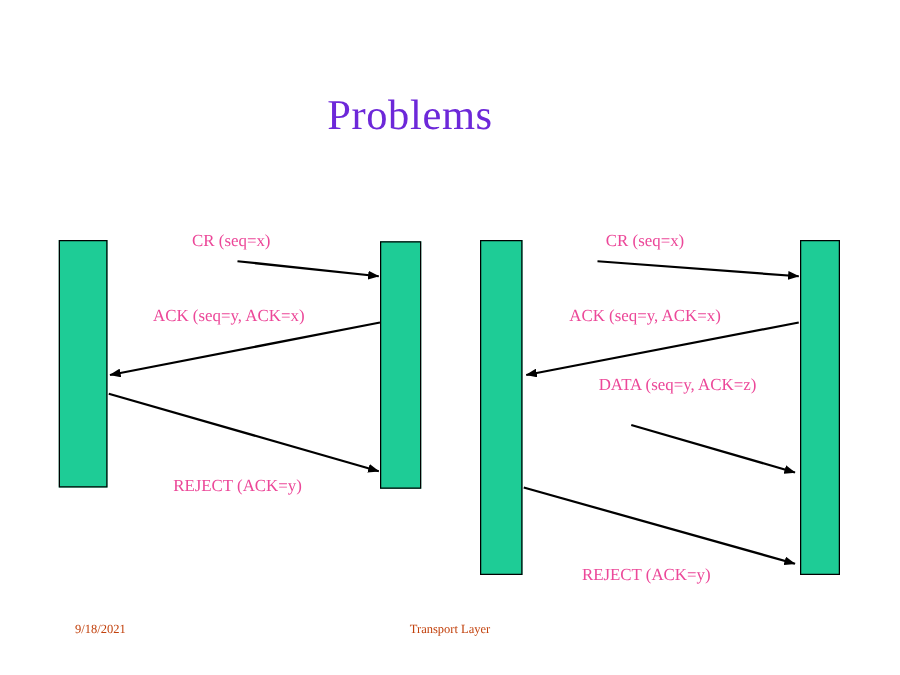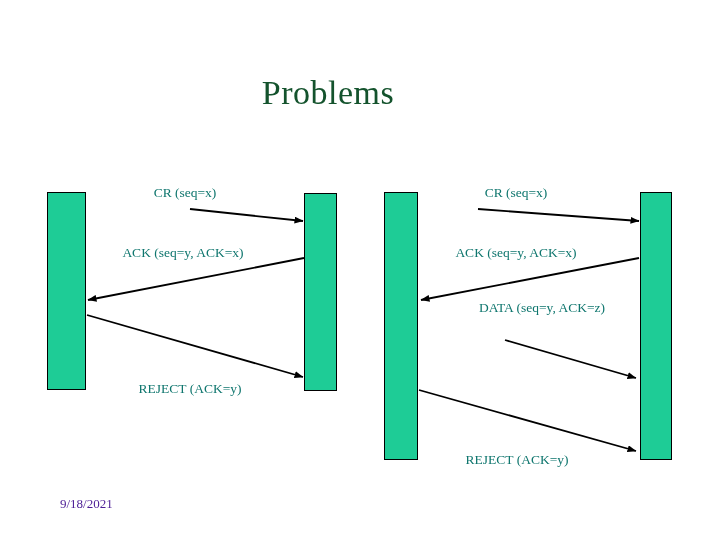--- a/index.html
+++ b/index.html
@@ -23,50 +23,50 @@
     position: absolute;
     left: 0;
     top: 72px;
     width: 656px;
     text-align: center;
     font-size: 34px;
     line-height: 42px;
     font-family: "Liberation Serif", "DejaVu Serif", serif;
     font-weight: normal;
     letter-spacing: 0.5px;
-    color: #14532d;
+    color: #6d28d9;
   }
   .bar {
     position: absolute;
     border: 1px solid #000000;
     box-sizing: border-box;
   }
   .msg-label {
     position: absolute;
     font-family: "Liberation Serif", "DejaVu Serif", serif;
     font-size: 13.5px;
     line-height: 16px;
     white-space: nowrap;
-    color: #0f766e;
+    color: #ec4899;
     text-align: center;
   }
   .diagram-svg {
     position: absolute;
     left: 0;
     top: 0;
     width: 720px;
     height: 540px;
     pointer-events: none;
   }
   .footer-item {
     position: absolute;
     font-family: "Liberation Serif", "DejaVu Serif", serif;
-    font-size: 13px;
+    font-size: 10px;
     line-height: 16px;
-    color: #4c1d95;
+    color: #c2410c;
     white-space: nowrap;
   }
   #footer-date  { left: 60px;  top: 496px; }
   #footer-center{ left: 0;     top: 496px; width: 720px; text-align: center; }
   #footer-page  { left: 0;     top: 496px; width: 720px; text-align: right; padding-right: 42px; box-sizing: border-box; }
 </style>
 </head>
 <body>
 
 <div id="slide">
@@ -102,15 +102,16 @@
       <div class="msg-label" style="left: 122.383px; top: 245px; width: auto; white-space: nowrap;"><span>ACK (seq=y, ACK=x)</span></div>
       <div class="msg-label" style="left: 138.5px; top: 381px; width: auto; white-space: nowrap;"><span>REJECT (ACK=y)</span></div>
       <div class="msg-label" style="left: 484.633px; top: 185px; width: auto; white-space: nowrap;"><span>CR (seq=x)</span></div>
       <div class="msg-label" style="left: 455.383px; top: 245px; width: auto; white-space: nowrap;"><span>ACK (seq=y, ACK=x)</span></div>
       <div class="msg-label" style="left: 478.93px; top: 300px; width: auto; white-space: nowrap;"><span>DATA (seq=y, ACK=z)</span></div>
       <div class="msg-label" style="left: 465.5px; top: 452px; width: auto; white-space: nowrap;"><span>REJECT (ACK=y)</span></div>
     </div>
 
   <div class="footer-item" id="footer-date">9/18/2021</div>
 
+  <div class="footer-item" id="footer-center">Transport Layer</div>
 
 
 </div>
 
 </body></html>

